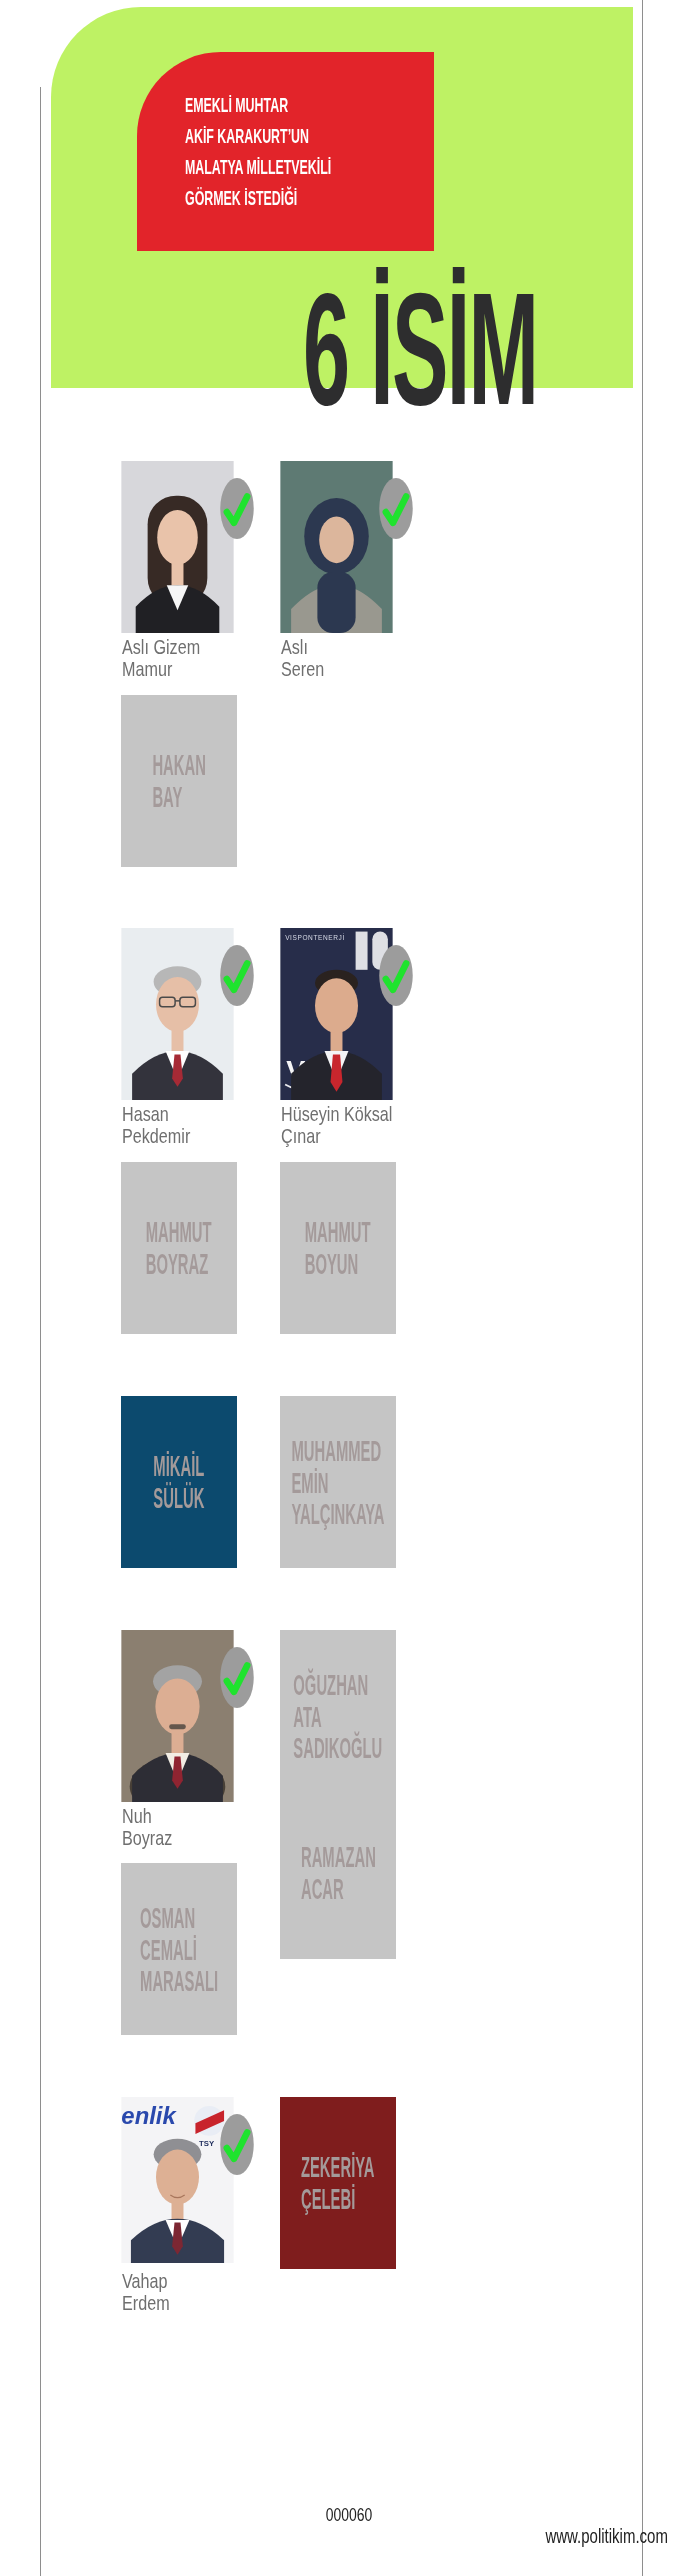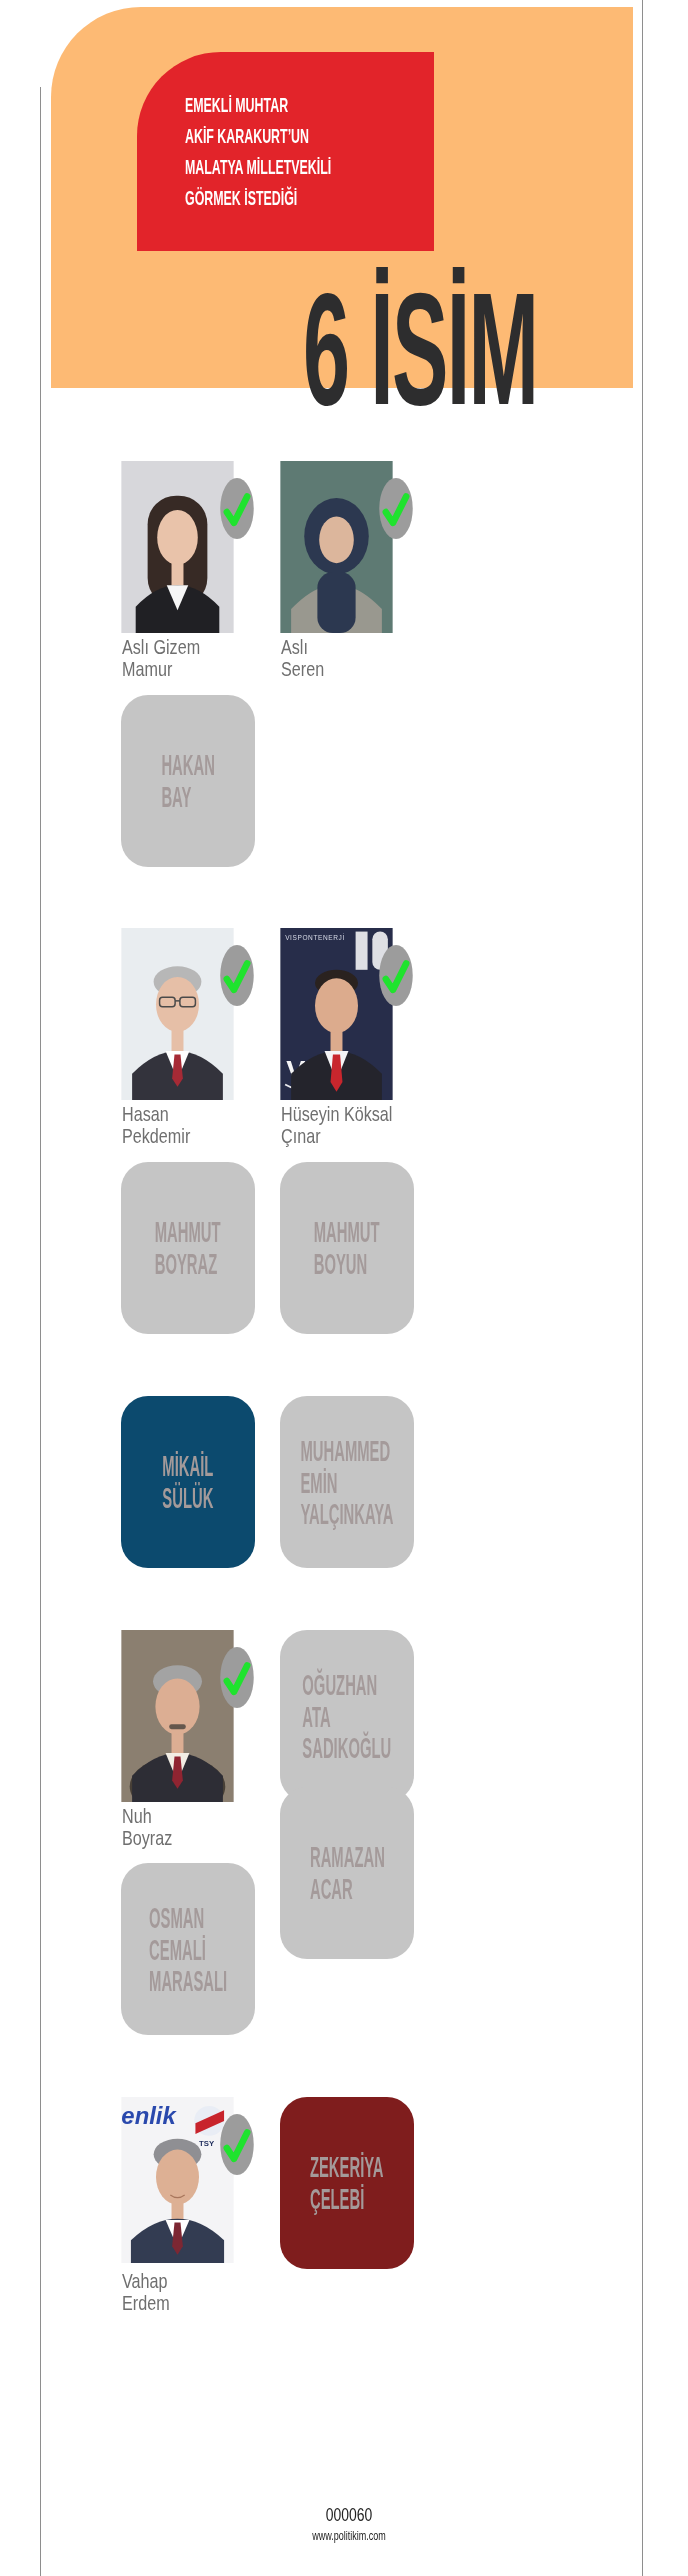--- a/index.html
+++ b/index.html
@@ -6,43 +6,43 @@
   html,body{margin:0;padding:0;background:#ffffff;}
   .canvas{position:relative;width:688px;height:2576px;background:#ffffff;overflow:hidden;
           font-family:"Liberation Sans","DejaVu Sans",sans-serif;}
   .rail{position:absolute;width:1.2px;}
   .panel{position:absolute;left:51px;top:7.2px;width:582px;height:381px;border-top-left-radius:90px;}
   .redbox{position:absolute;left:86px;top:45px;width:297px;height:199px;border-top-left-radius:84px;}
   .kicker{position:absolute;left:48px;top:38px;font-weight:700;font-size:20px;line-height:31px;
           white-space:nowrap;transform:scaleX(0.62);transform-origin:left top;letter-spacing:0px;}
   .headline{position:absolute;right:96px;top:332px;font-weight:700;font-size:90px;line-height:90px;
           letter-spacing:-1.8px;white-space:nowrap;transform:scale(0.94,1.77);transform-origin:100% 100%;}
-  .cell{position:absolute;width:134px;height:172px;border-radius:27px;}
+  .cell{position:absolute;width:116px;height:172px;}
   .tile{display:flex;align-items:center;justify-content:center;}
   .tile-text{font-weight:700;font-size:15.6px;line-height:17px;white-space:nowrap;text-align:left;
           transform:scale(0.95,1.85);}
   .badge{position:absolute;width:34px;height:61px;}
   .name{position:absolute;font-size:21px;line-height:21.5px;white-space:nowrap;
           transform:scaleX(0.77);transform-origin:left top;}
   .footer{position:absolute;left:0;top:2504px;width:688px;text-align:center;}
   .footer div{line-height:21.5px;margin-left:10px;}
   .footer span{display:inline-block;transform:scaleX(0.75);transform-origin:center top;}
-  .f1{font-size:18.6px;} .f2{font-size:12px;}
+  .f1{font-size:18.6px;} .f2{font-size:20px;text-align:right;}
   svg{display:block;}
   svg text{font-family:"Liberation Sans","DejaVu Sans",sans-serif;}
 </style>
 </head>
 <body>
 
 <div class="canvas">
 
   <div class="rail" style="left: 40px; top: 87px; height: 2489px; background: rgb(142, 142, 142);"></div>
   <div class="rail" style="left: 642px; top: 0px; height: 2576px; background: rgb(142, 142, 142);"></div>
 
-  <div class="panel" style="background: #fdba74;">
+  <div class="panel" style="background: #bef264;">
     <div class="redbox" style="background: rgb(226, 36, 42);">
       <div class="kicker" style="color: rgb(255, 255, 255);">
         <div>EMEKLİ MUHTAR</div>
         <div>AKİF KARAKURT’UN</div>
         <div>MALATYA MİLLETVEKİLİ</div>
         <div>GÖRMEK İSTEDİĞİ</div>
       </div>
     </div>
     <div class="headline" style="color: rgb(45, 45, 46);">6 İSİM</div>
   </div>

